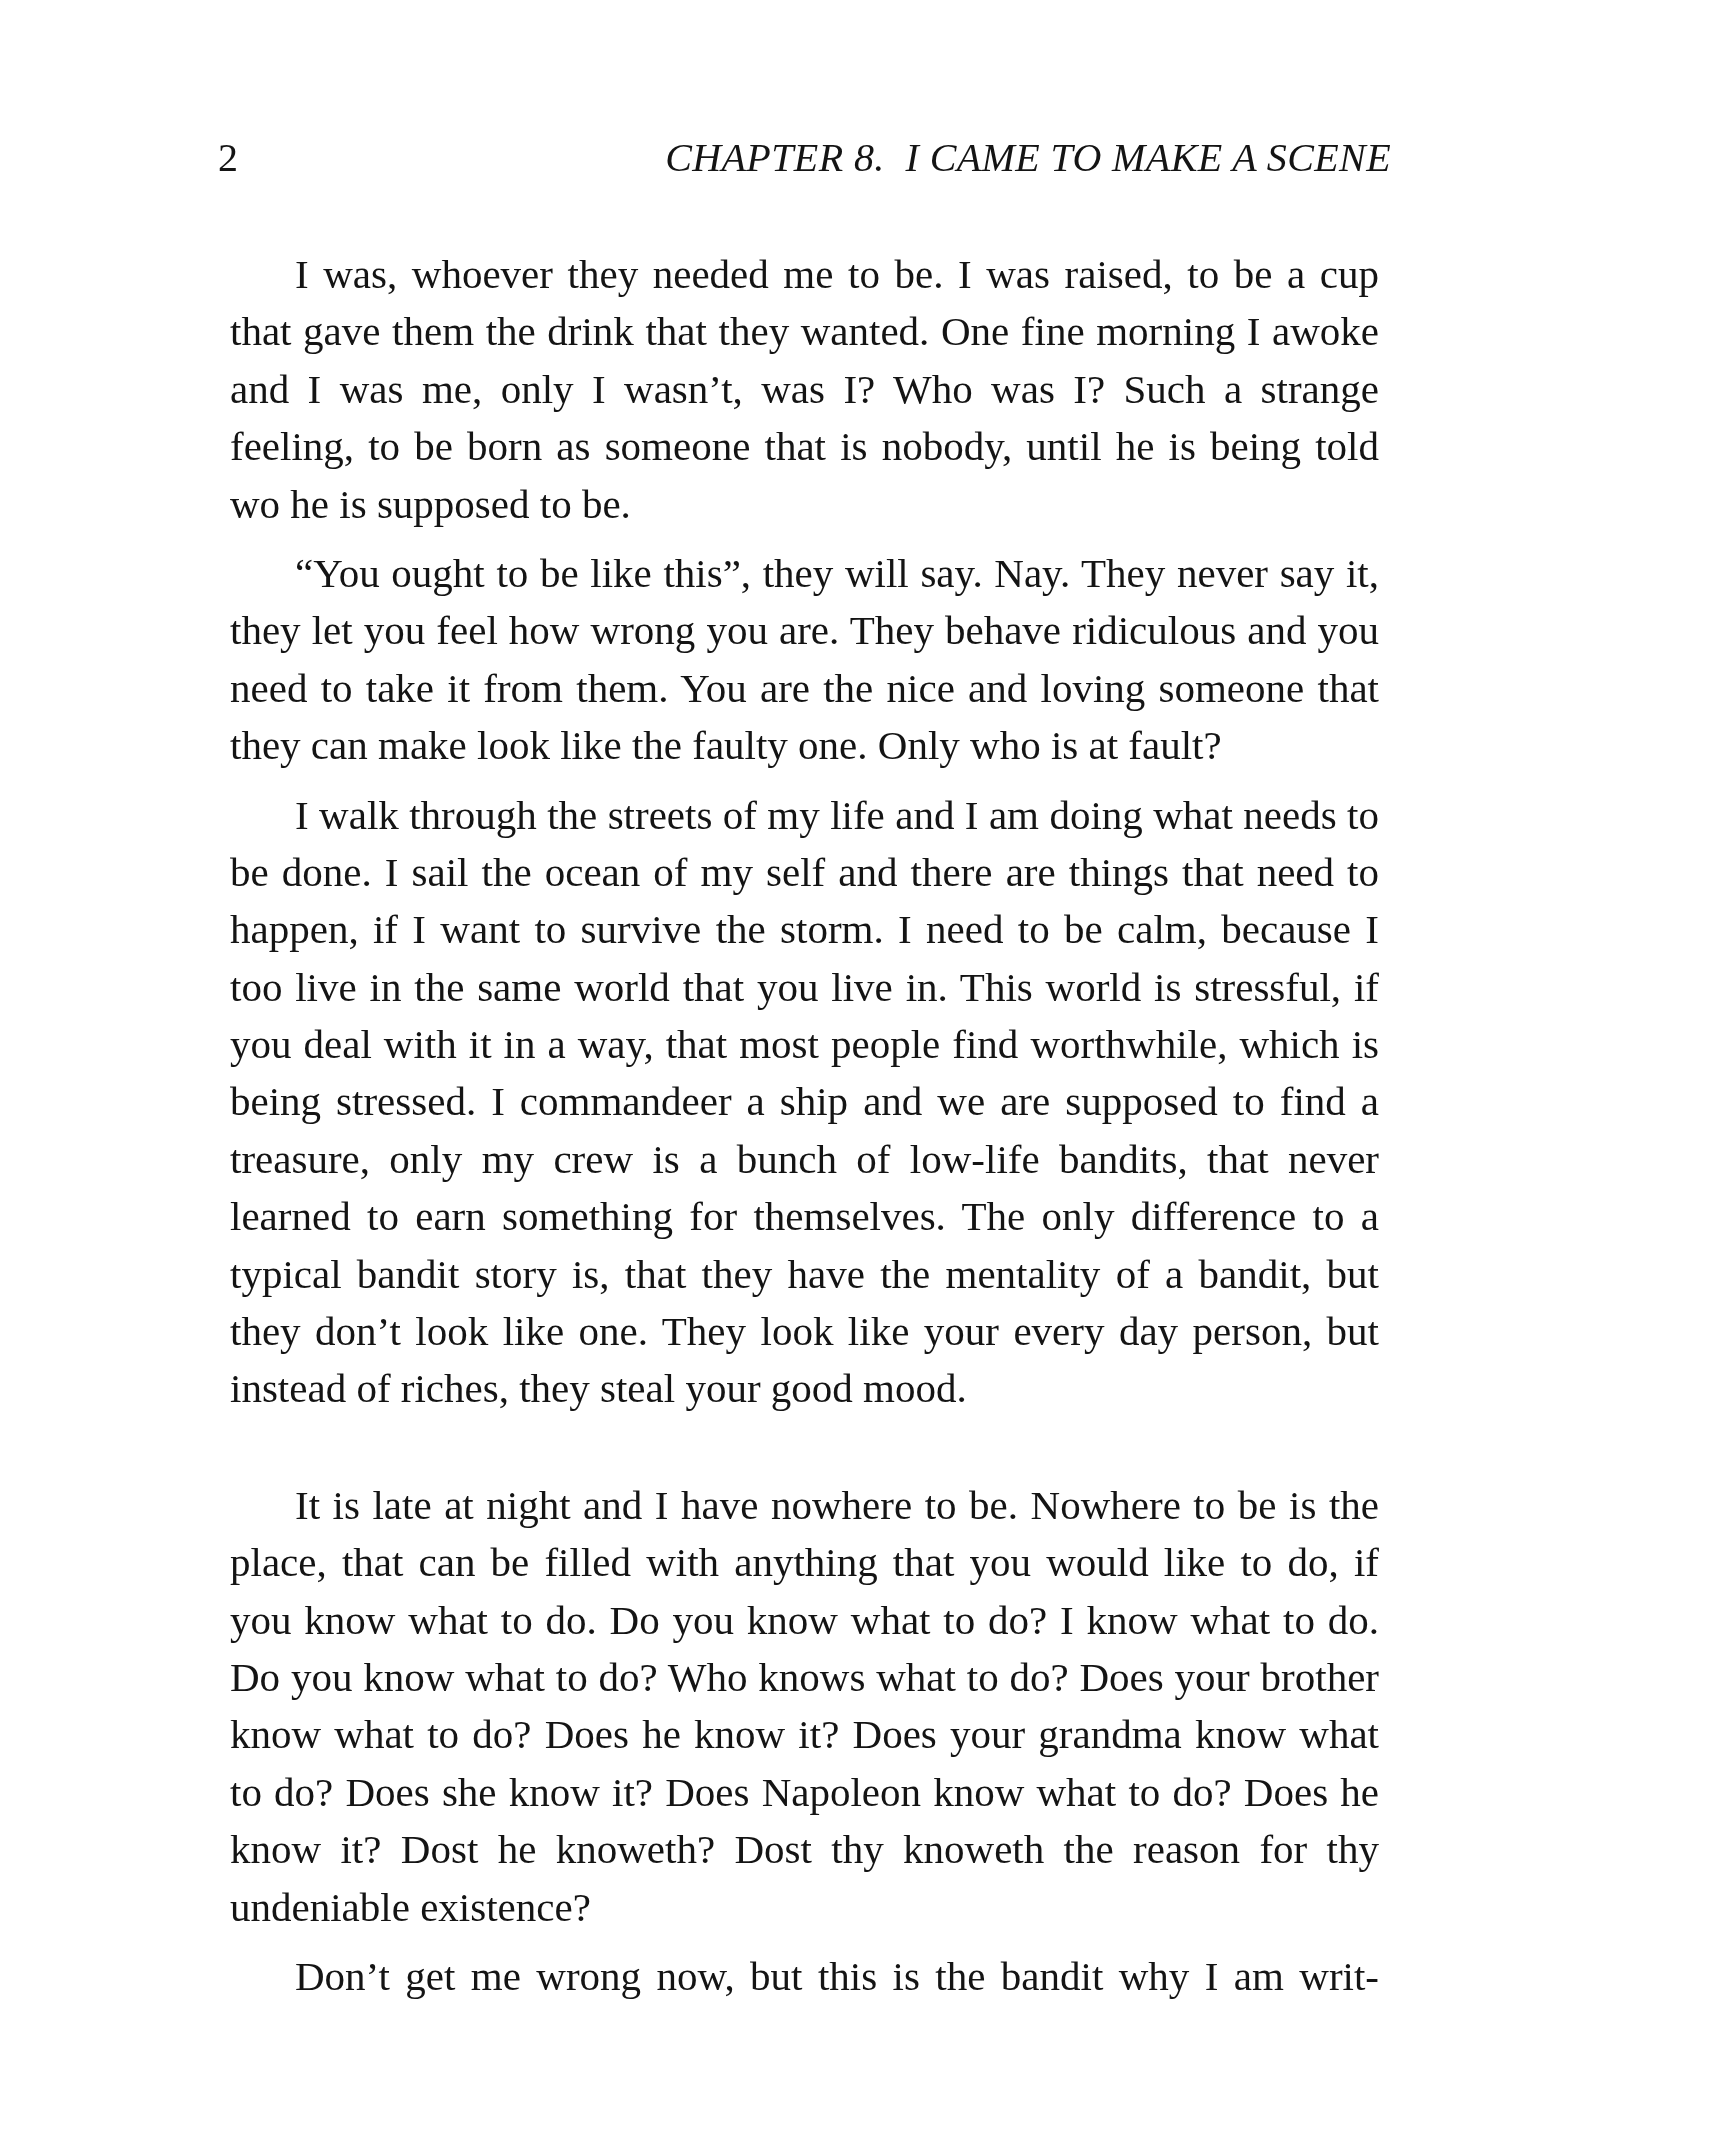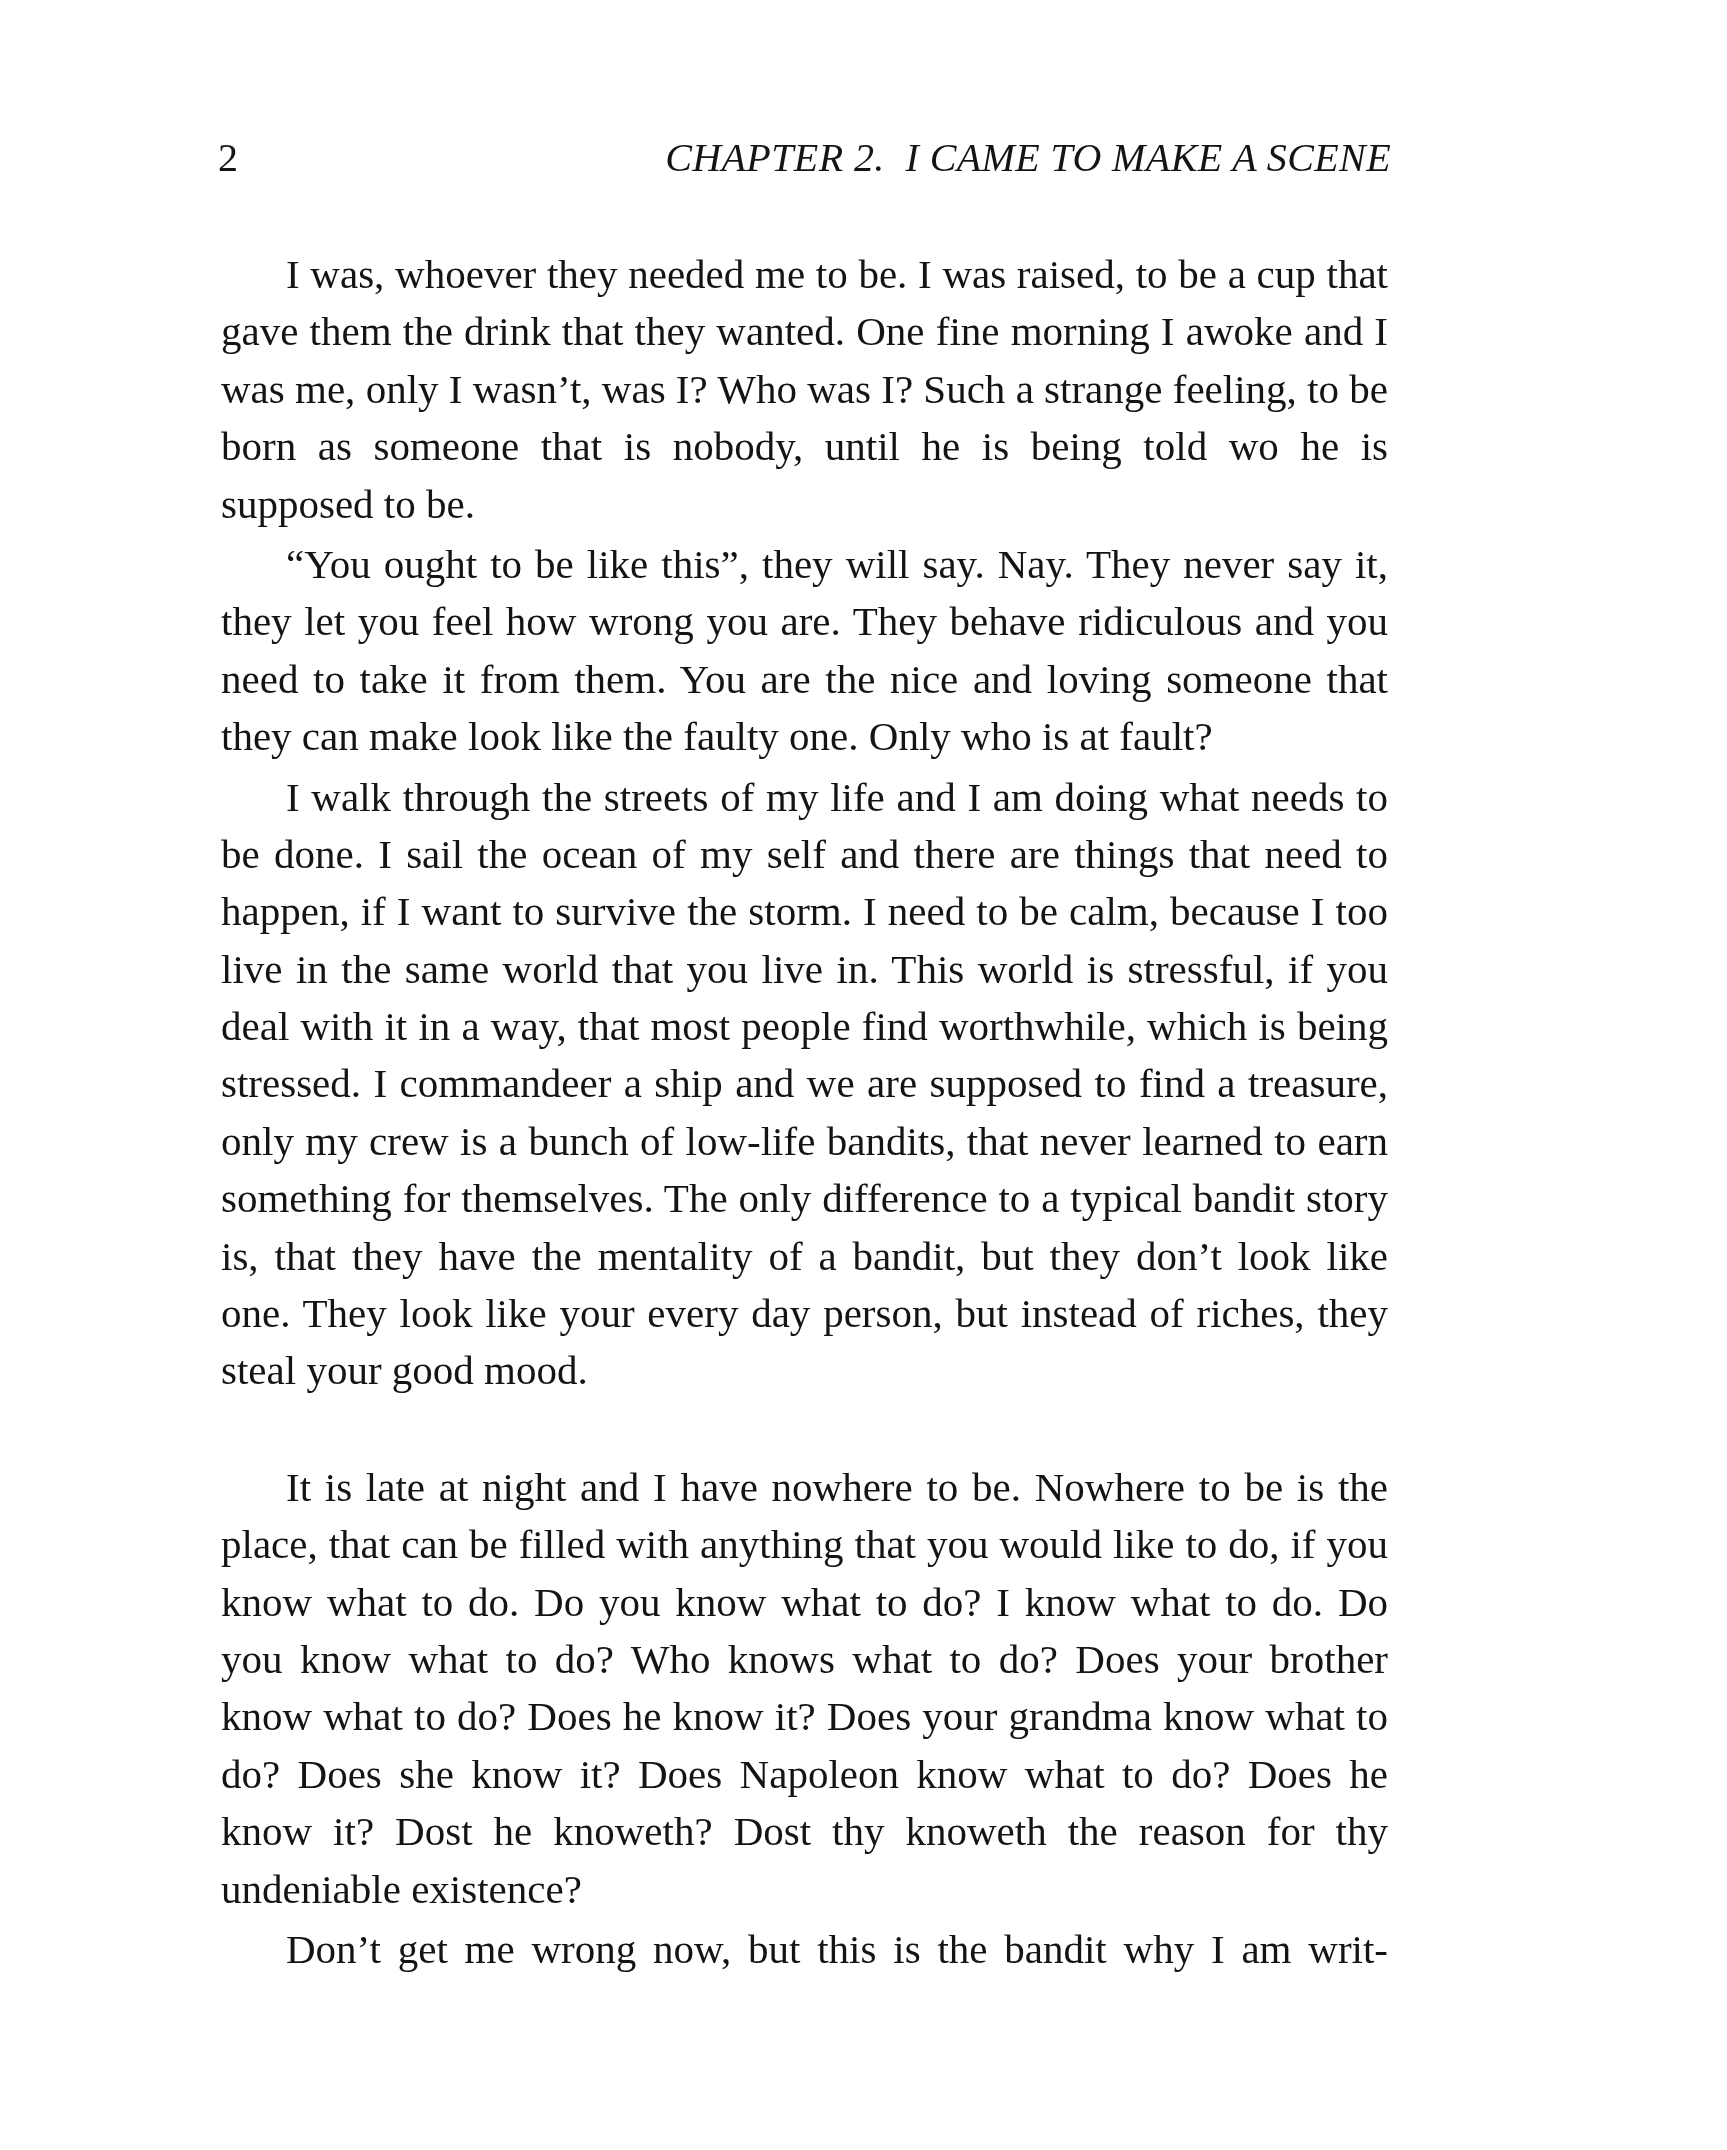--- a/index.html
+++ b/index.html
@@ -32,21 +32,21 @@
   }
   .page-number {
     font-style: normal;
   }
   .running-head {
     font-style: italic;
     white-space: pre;
     letter-spacing: 0.4px;
   }
   .body-text p {
-    margin: 3px;
+    margin: 12px;
     font-size: 41px;
     line-height: 1.40;
     text-align: justify;
     text-indent: 65px;
     hyphens: none;
   }
   .body-text p.section-break {
     margin-top: 59px;
   }
   .body-text p.justify-last {
@@ -54,21 +54,21 @@
   }
 </style>
 </head>
 <body>
 
 <div class="page">
   <div class="text-block">
 
     <div class="page-header">
       <span class="page-number">2</span>
-      <span class="running-head">CHAPTER 2.  I CAME TO MAKE A SCENE</span>
+      <span class="running-head">CHAPTER 8.  I CAME TO MAKE A SCENE</span>
     </div>
 
     <div class="body-text">
       <p>I was, whoever they needed me to be.  I was raised, to be a cup that gave them the drink that they wanted. One fine morning I awoke and I was me, only I wasn’t, was I? Who was I? Such a strange feeling, to be born as someone that is nobody, until he is being told wo he is supposed to be.</p>
       <p>“You ought to be like this”, they will say.  Nay.  They never say it, they let you feel how wrong you are. They behave ridiculous and you need to take it from them. You are the nice and loving someone that they can make look like the faulty one. Only who is at fault?</p>
       <p>I walk through the streets of my life and I am doing what needs to be done. I sail the ocean of my self and there are things that need to happen, if I want to survive the storm. I need to be calm, because I too live in the same world that you live in. This world is stressful, if you deal with it in a way, that most people find worthwhile, which is being stressed. I commandeer a ship and we are supposed to find a treasure, only my crew is a bunch of low-life bandits, that never learned to earn something for themselves. The only difference to a typical bandit story is, that they have the mentality of a bandit, but they don’t look like one. They look like your every day person, but instead of riches, they steal your good mood.</p>
       <p class="section-break">It is late at night and I have nowhere to be. Nowhere to be is the place, that can be filled with anything that you would like to do, if you know what to do.  Do you know what to do?  I know what to do.  Do you know what to do?  Who knows what to do?  Does your brother know what to do?  Does he know it?  Does your grandma know what to do?  Does she know it?  Does Napoleon know what to do?  Does he know it?  Dost he knoweth?  Dost thy knoweth the reason for thy undeniable existence?</p>
       <p class="justify-last">Don’t get me wrong now, but this is the bandit why I am writ-</p>
     </div>
 

